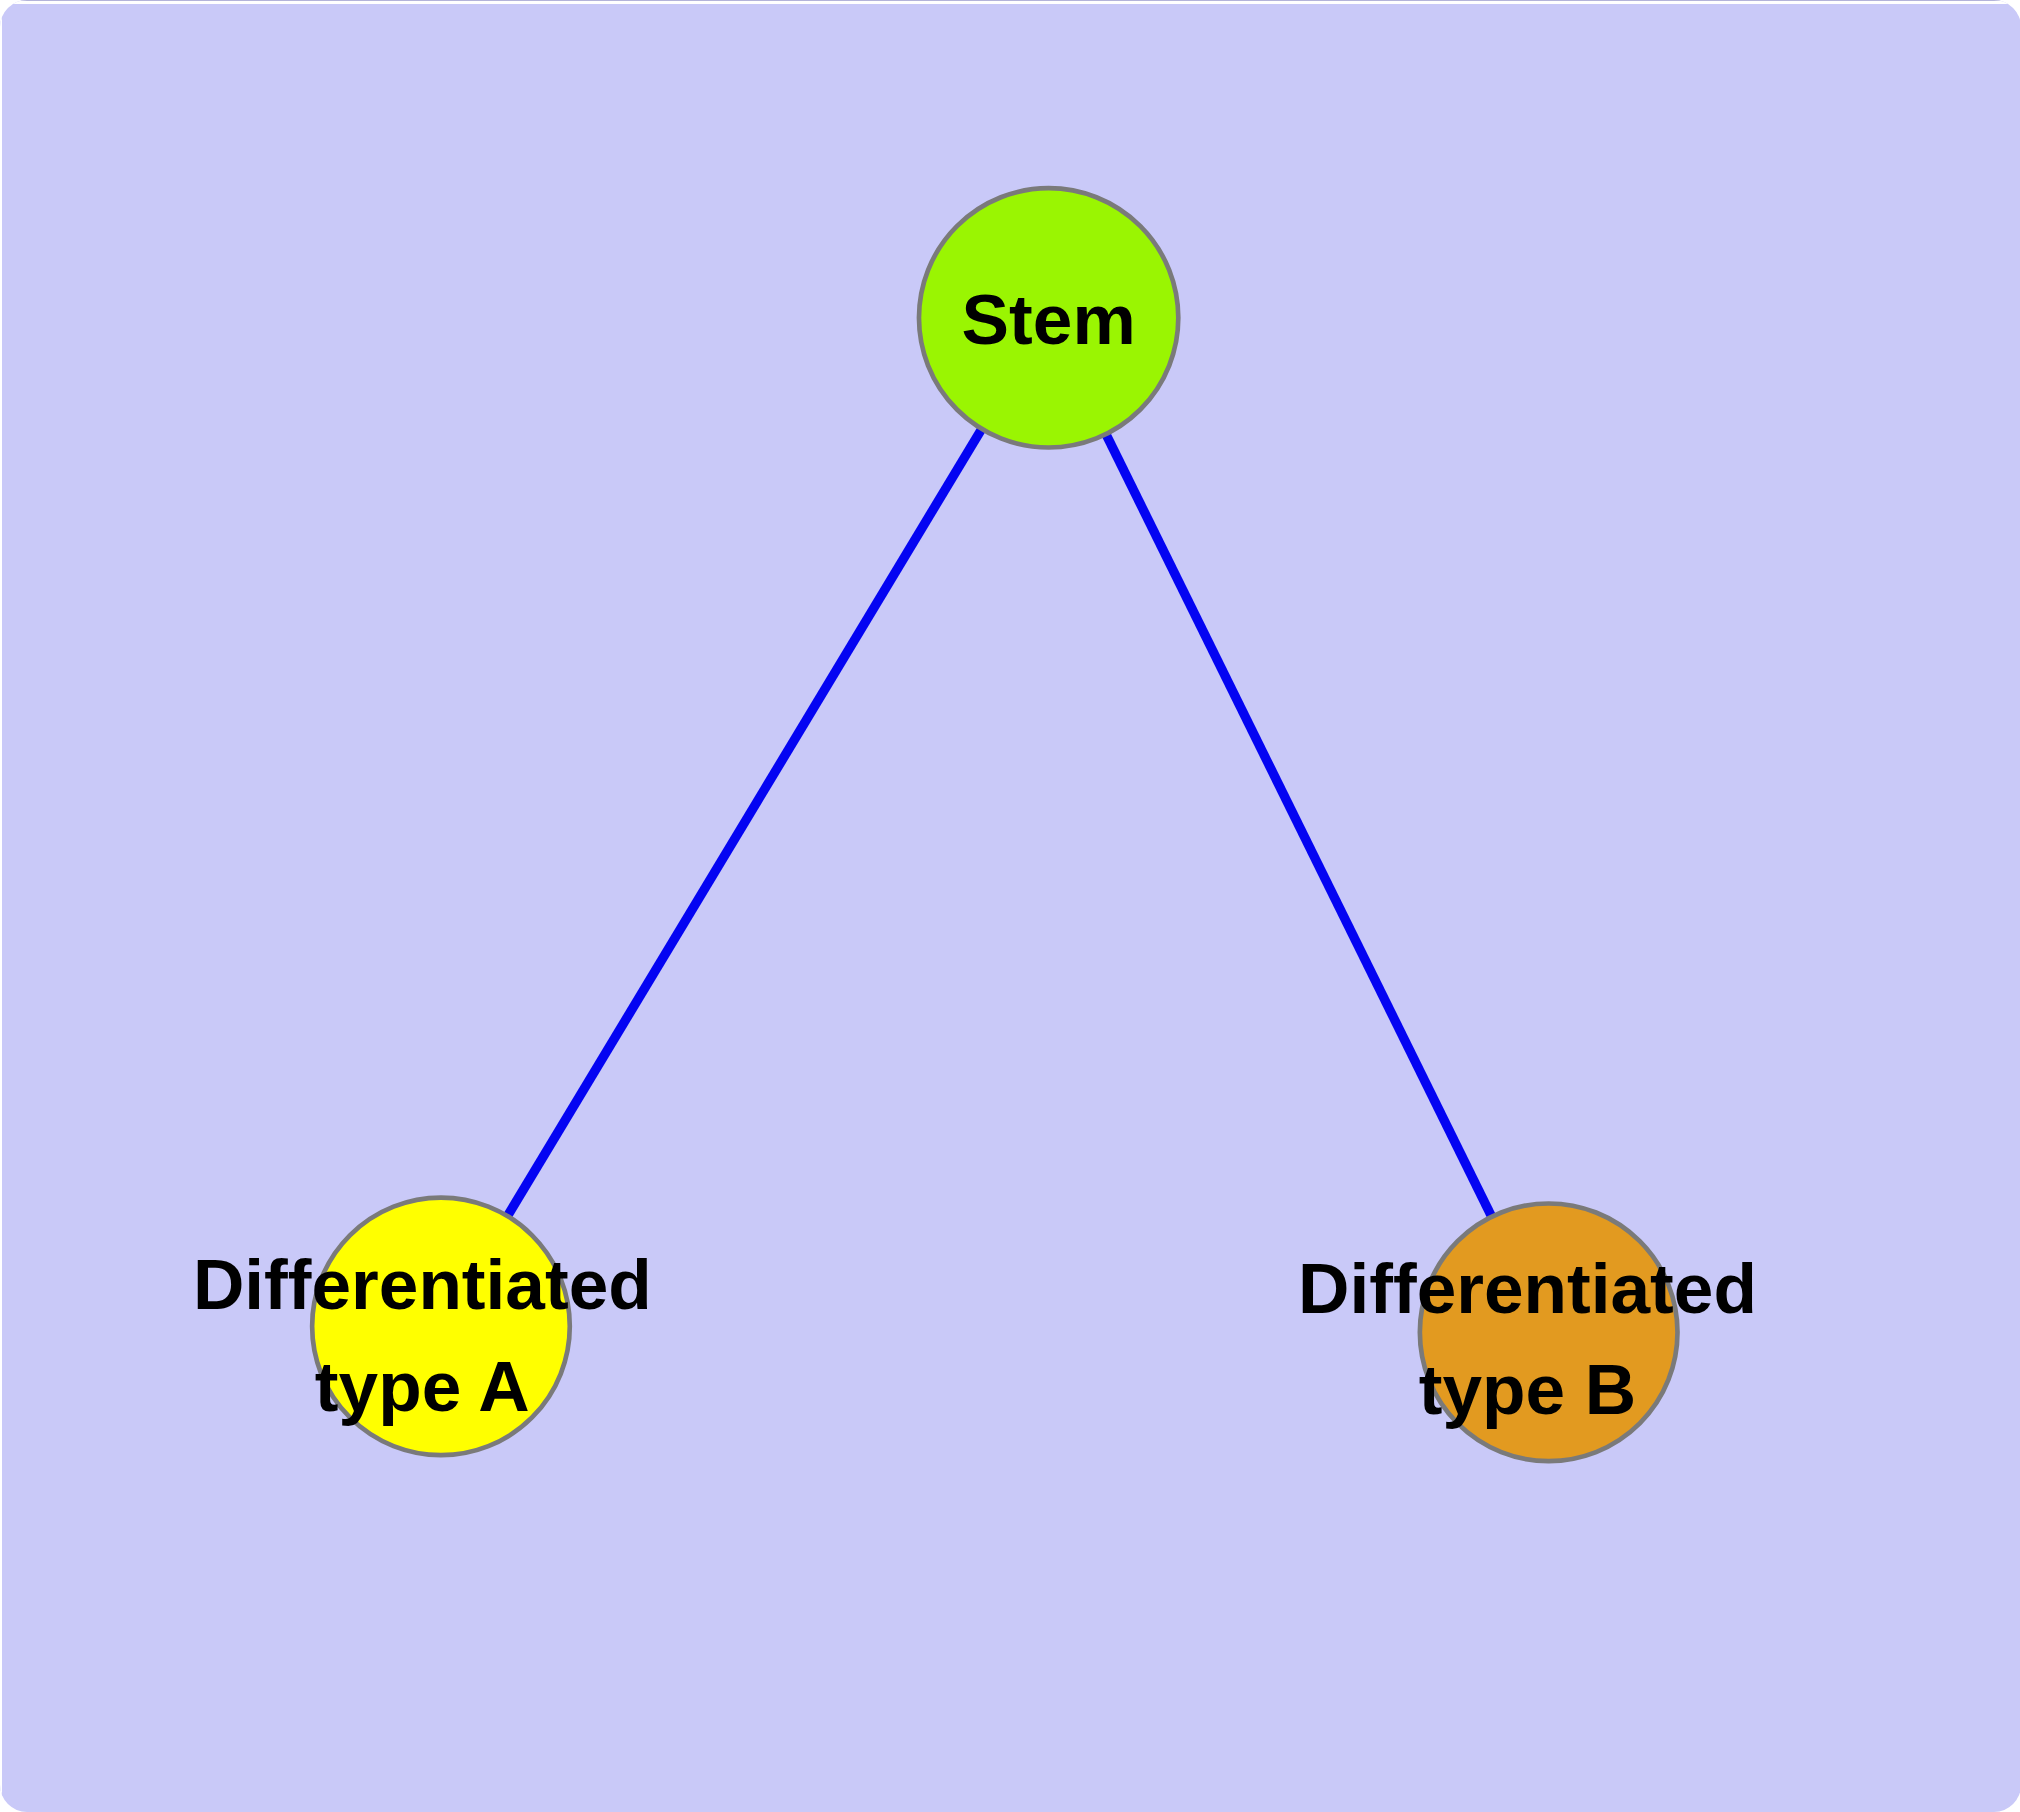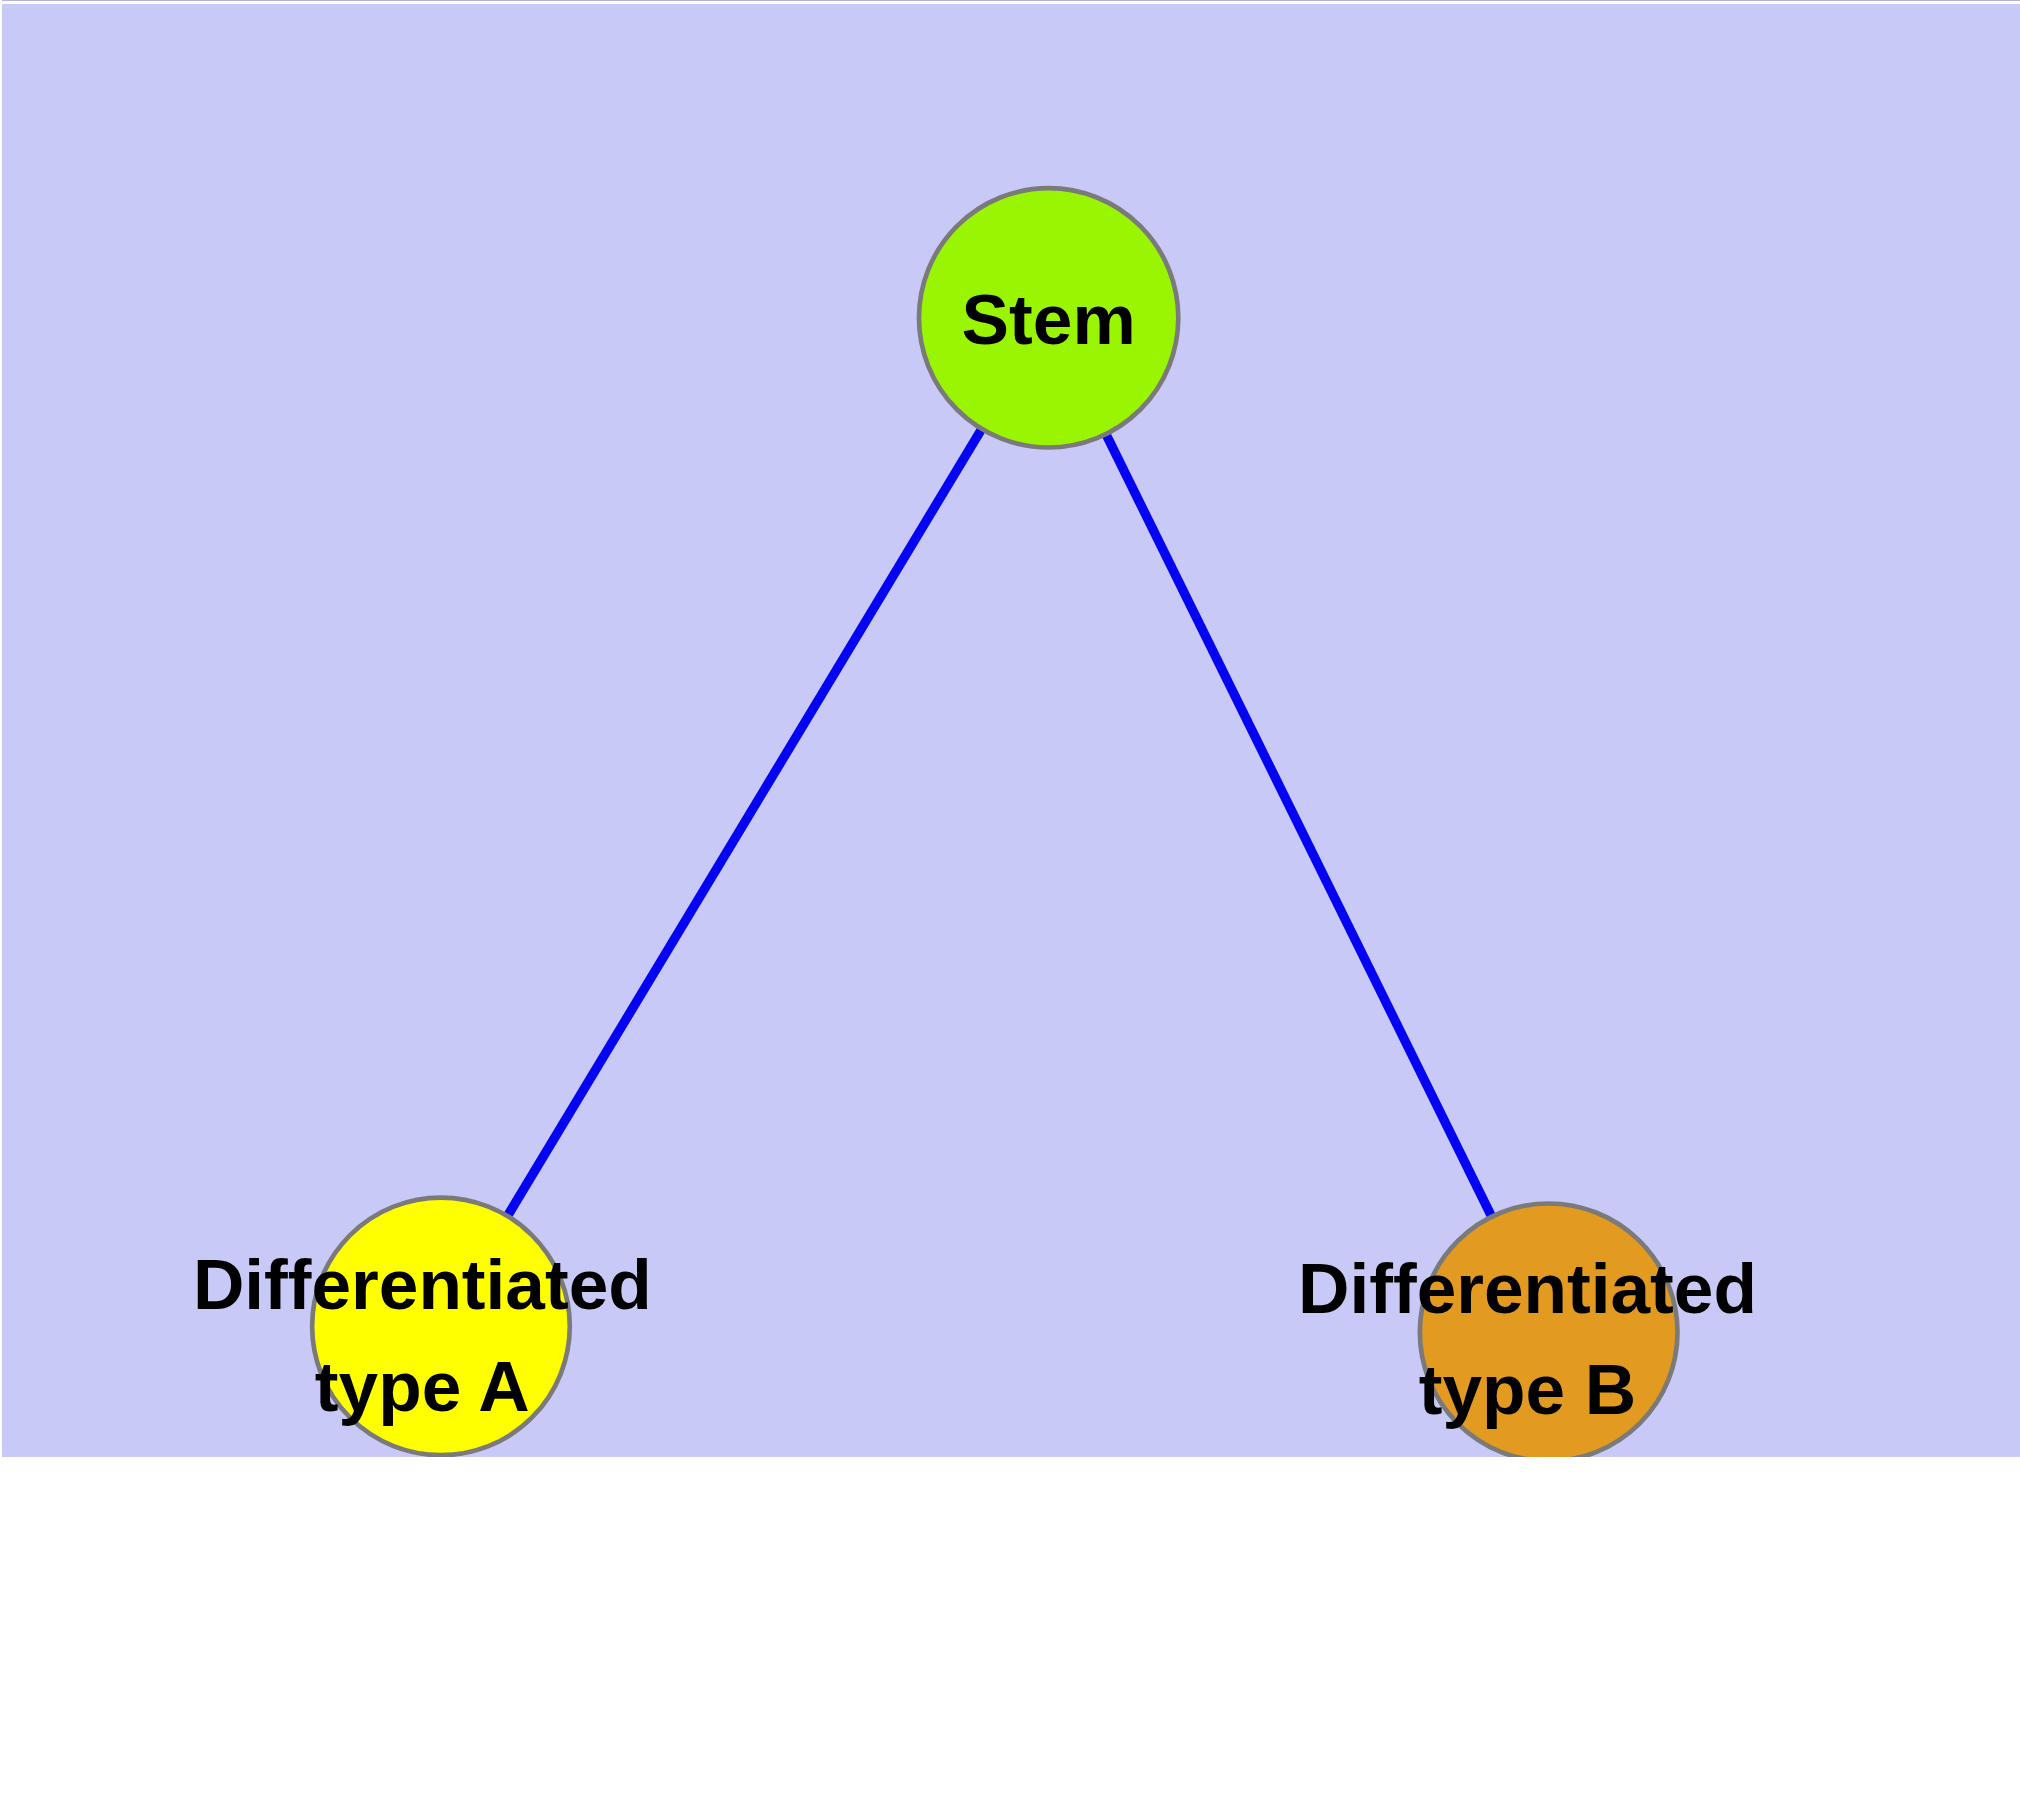--- a/index.html
+++ b/index.html
@@ -5,22 +5,23 @@
   html, body {
     margin: 0;
     padding: 0;
   }
   body {
     font-family: "Liberation Sans", sans-serif;
   }
   .page {
     position: relative;
     width: 2021px;
-    height: 1457px;
+    height: 1812px;
     overflow: hidden;
+    border-radius: 27px;
   }
   .edge-highlight-top {
     position: absolute;
     top: 0; left: 0; right: 0;
     height: 2.5px;
     background: #ffffff;
     border-top: 0.8px solid #b3b3d9;
     z-index: 2;
   }
   .edge-highlight-left {

